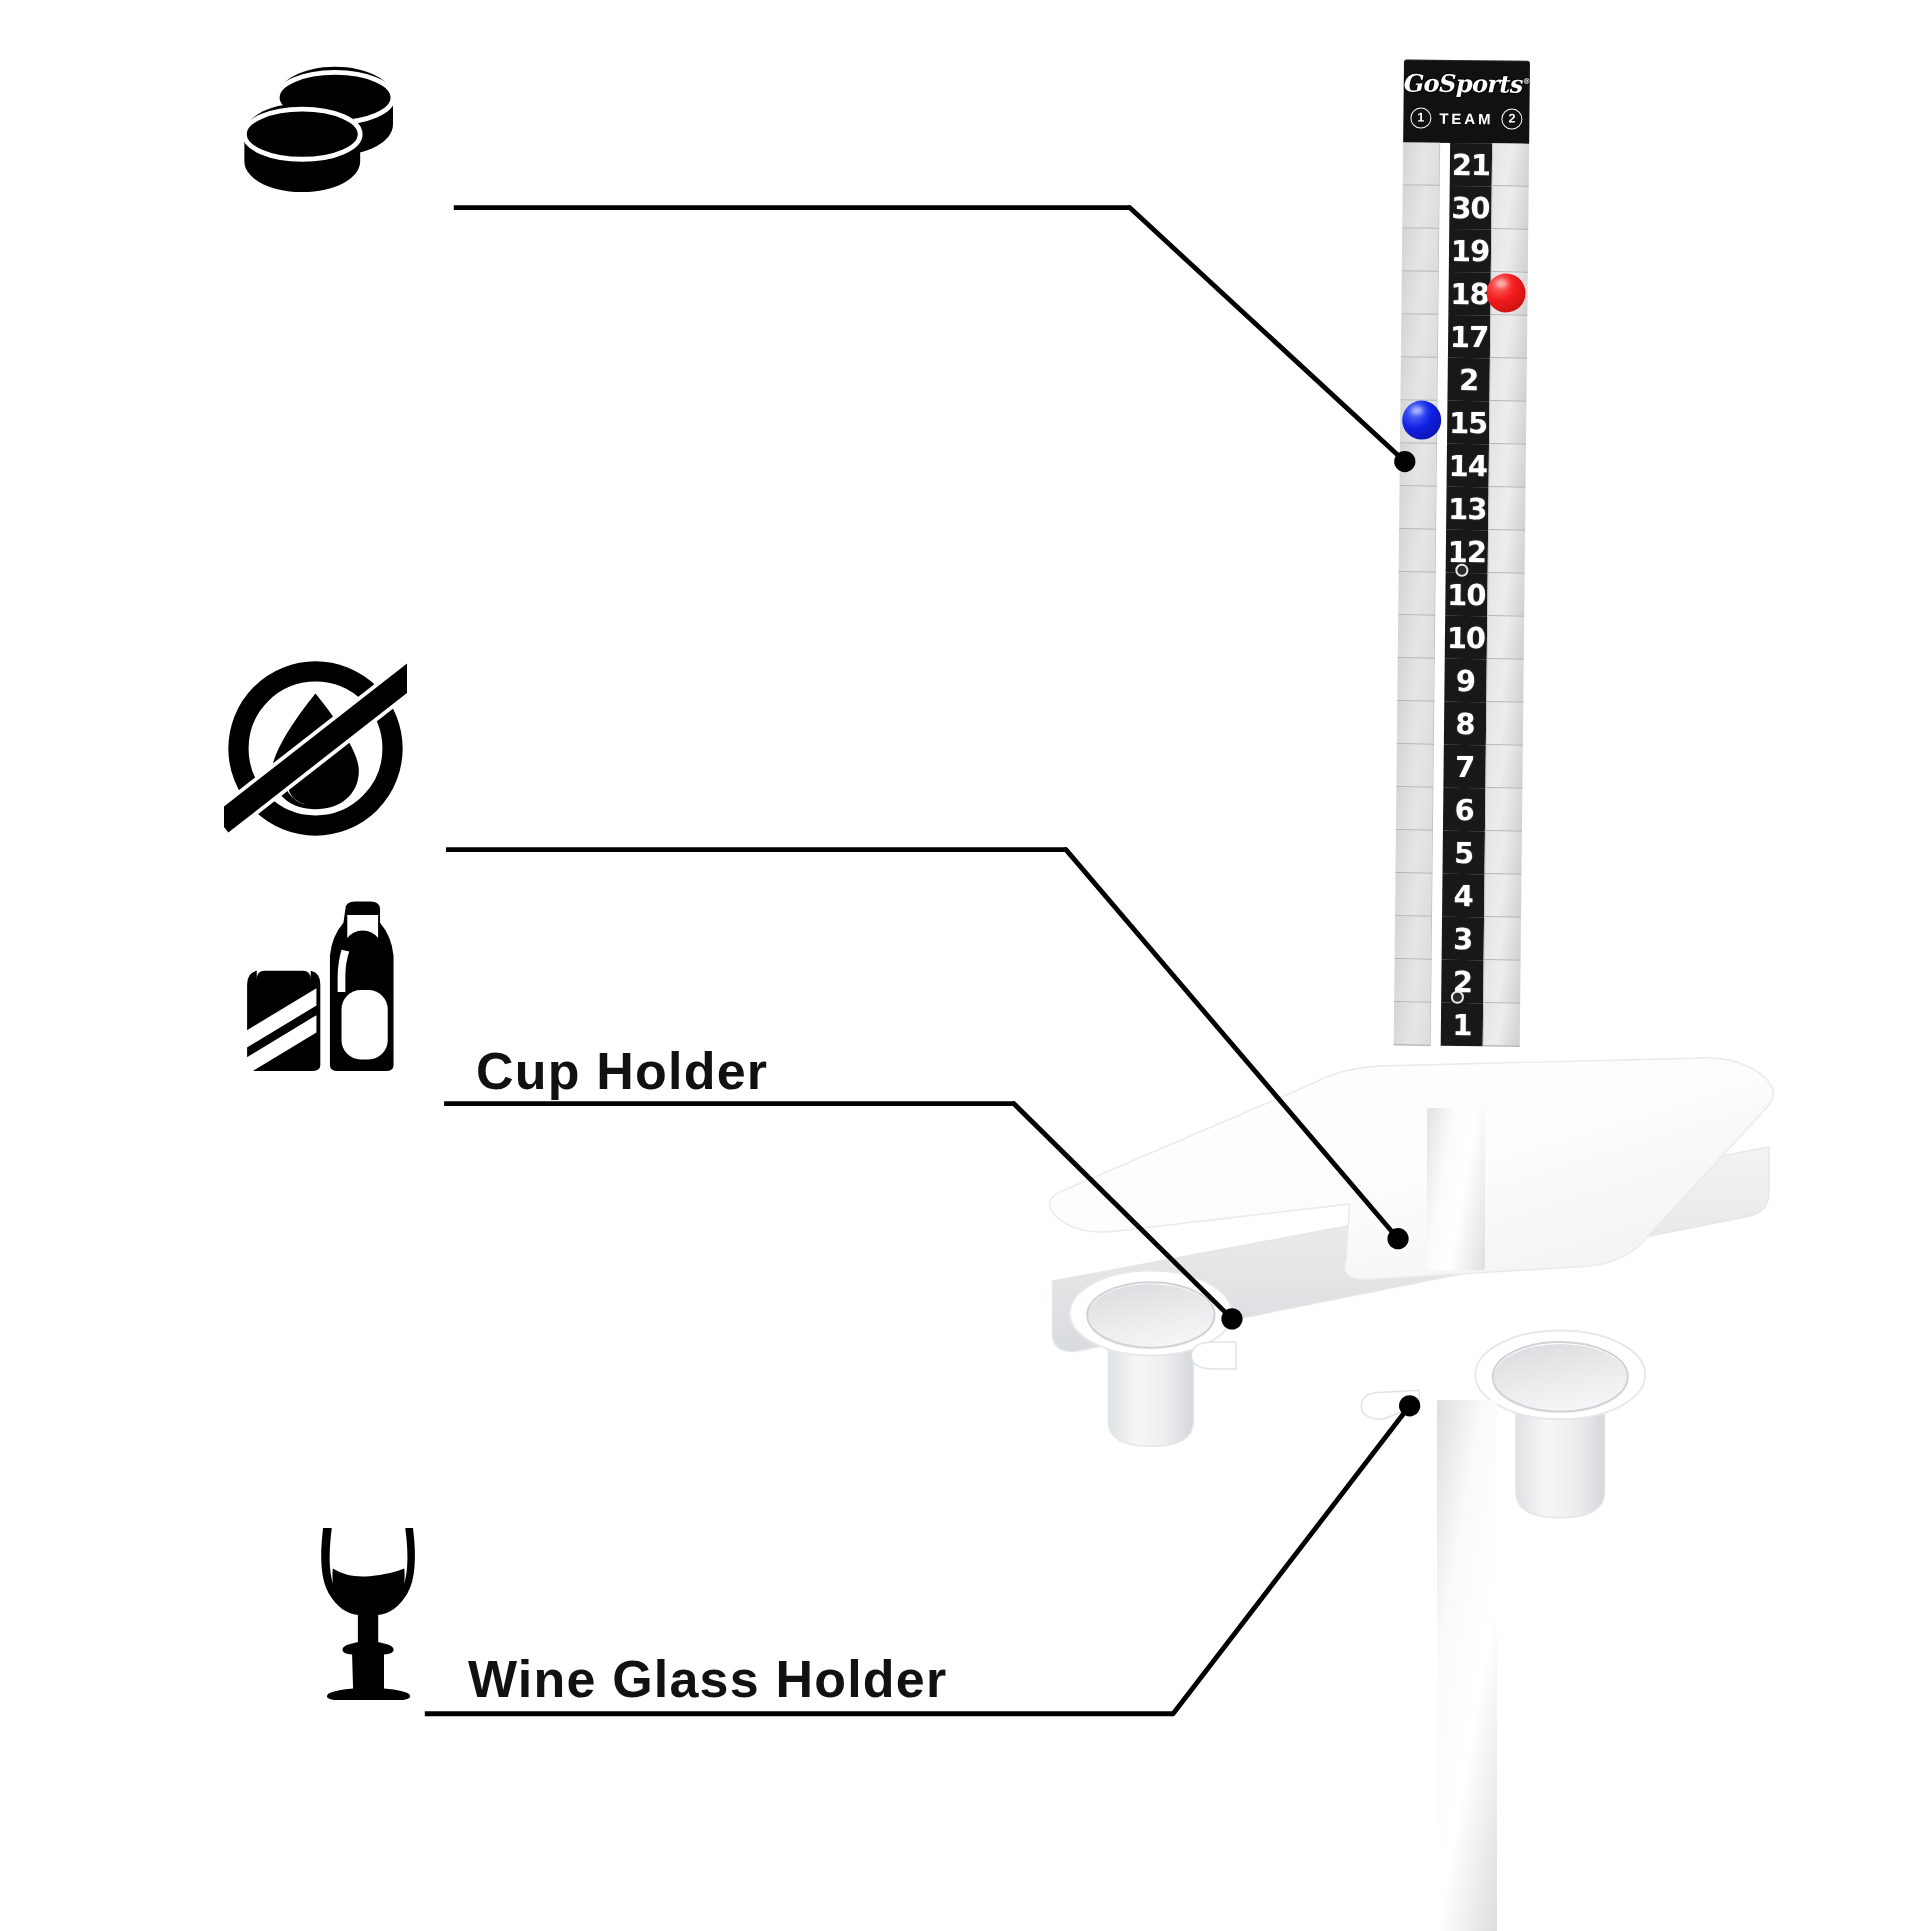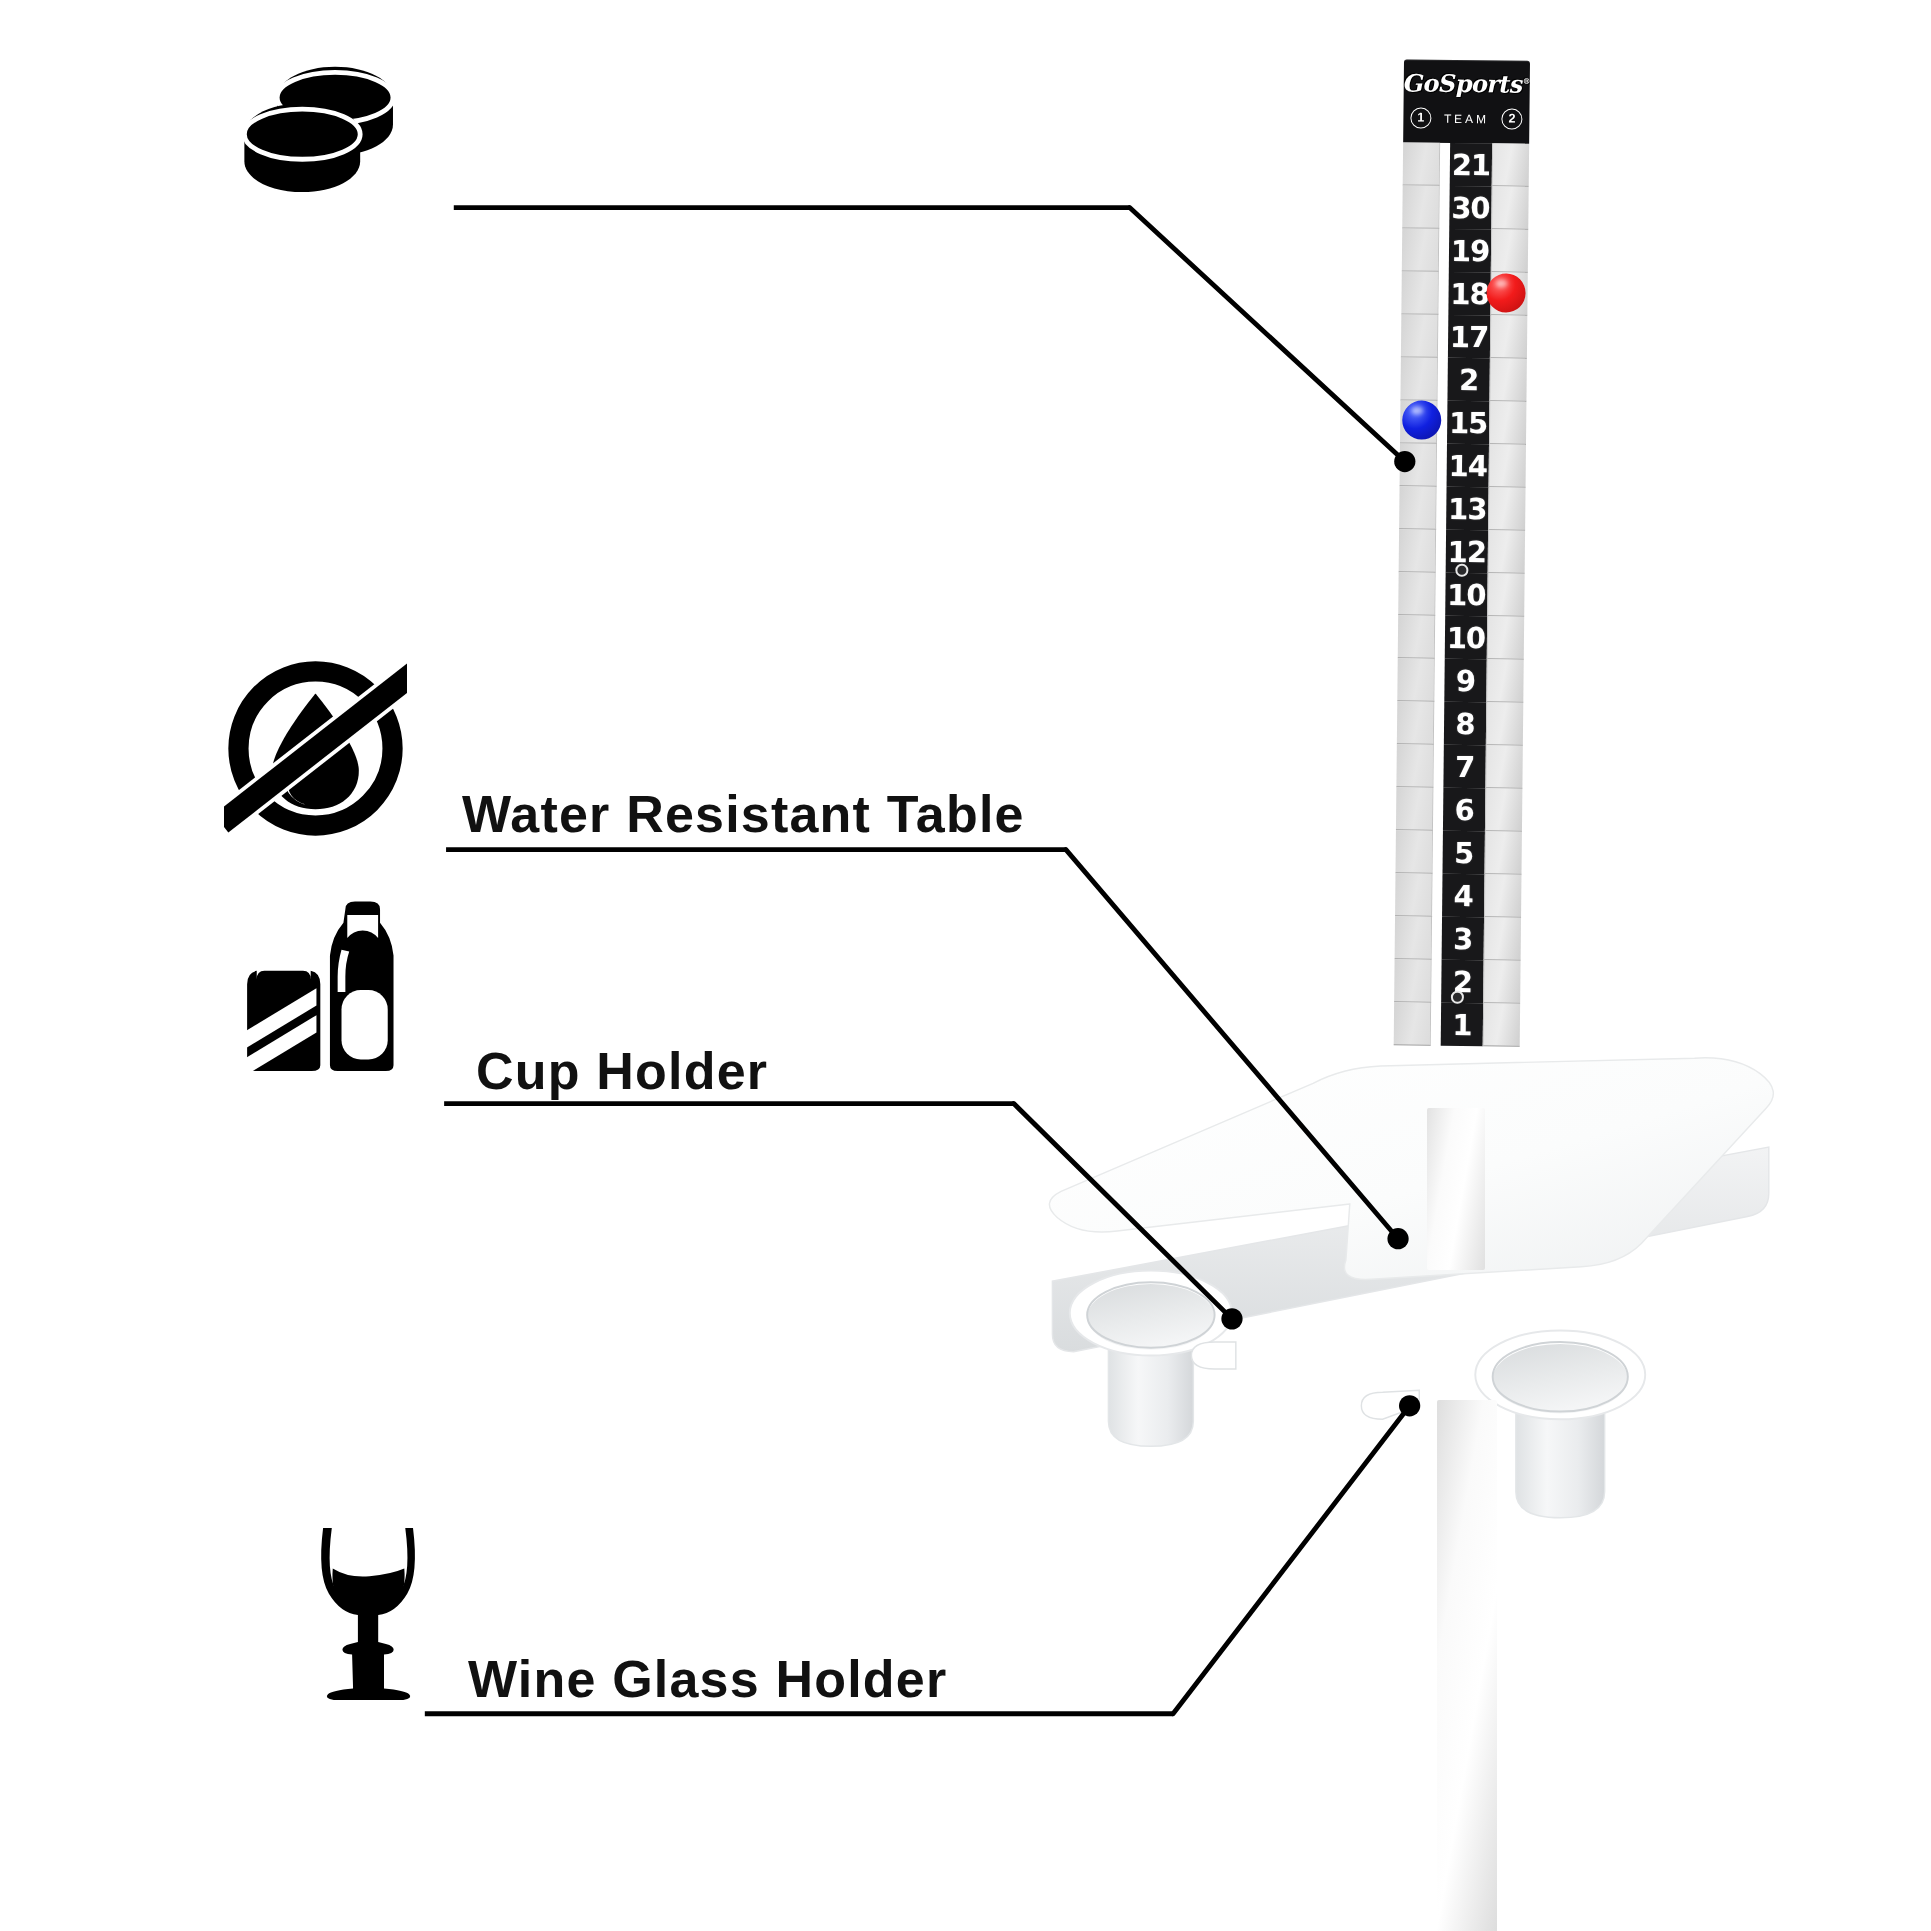--- a/index.html
+++ b/index.html
@@ -97,22 +97,22 @@
     height: 19.3px;
     line-height: 18.3px;
     border: 1.9px solid #ffffff;
     border-radius: 50%;
     text-align: center;
     font-size: 12.6px;
     font-weight: bold;
     font-family: "Liberation Sans", sans-serif;
   }
   .sb-teamtxt {
-    font-size: 12px;
-    font-weight: normal;
+    font-size: 15px;
+    font-weight: bold;
     letter-spacing: 2.9px;
     font-family: "Liberation Sans", sans-serif;
   }
   .sb-body {
     position: relative;
     width: 126px;
   }
   .sb-row {
     position: relative;
     height: 43px;
@@ -469,18 +469,17 @@
     <svg viewBox="0 0 150 185" width="145" height="179" xmlns="http://www.w3.org/2000/svg">
       <g fill="#000000">
 
         <path d="M27,4 q-6,48 6,68 q12,20 30,22 L63,122 L55,124 q-8,2 -8,6 q0,4 10,5 L58,170 q-22,2 -26,6 q-4,4 6,6 L110,182 q10,-2 6,-6 q-4,-4 -26,-6 L90,135 q10,-1 10,-5 q0,-4 -8,-6 L84,122 L84,94 q18,-2 30,-22 q12,-20 6,-68 L112,4 q6,46 -4,64 q-10,18 -34,18 q-24,0 -34,-18 q-10,-18 -4,-64 Z"></path>
 
         <path d="M37,46 q16,10 38,8 q22,-2 36,-8 q2,24 -8,36 q-10,12 -29,12 q-19,0 -29,-12 q-10,-12 -8,-36 Z"></path>
       </g>
     </svg>
   </div>
 
-  <div class="feature-label" id="label-1" style="left: 462px; top: 788px;">Water Resistant Table</div>
   <div class="feature-label" id="label-2" style="left: 476px; top: 1045px;">Cup Holder</div>
   <div class="feature-label" id="label-3" style="left: 468px; top: 1653px;">Wine Glass Holder</div>
 
 </div>
 
 
 </body></html>

